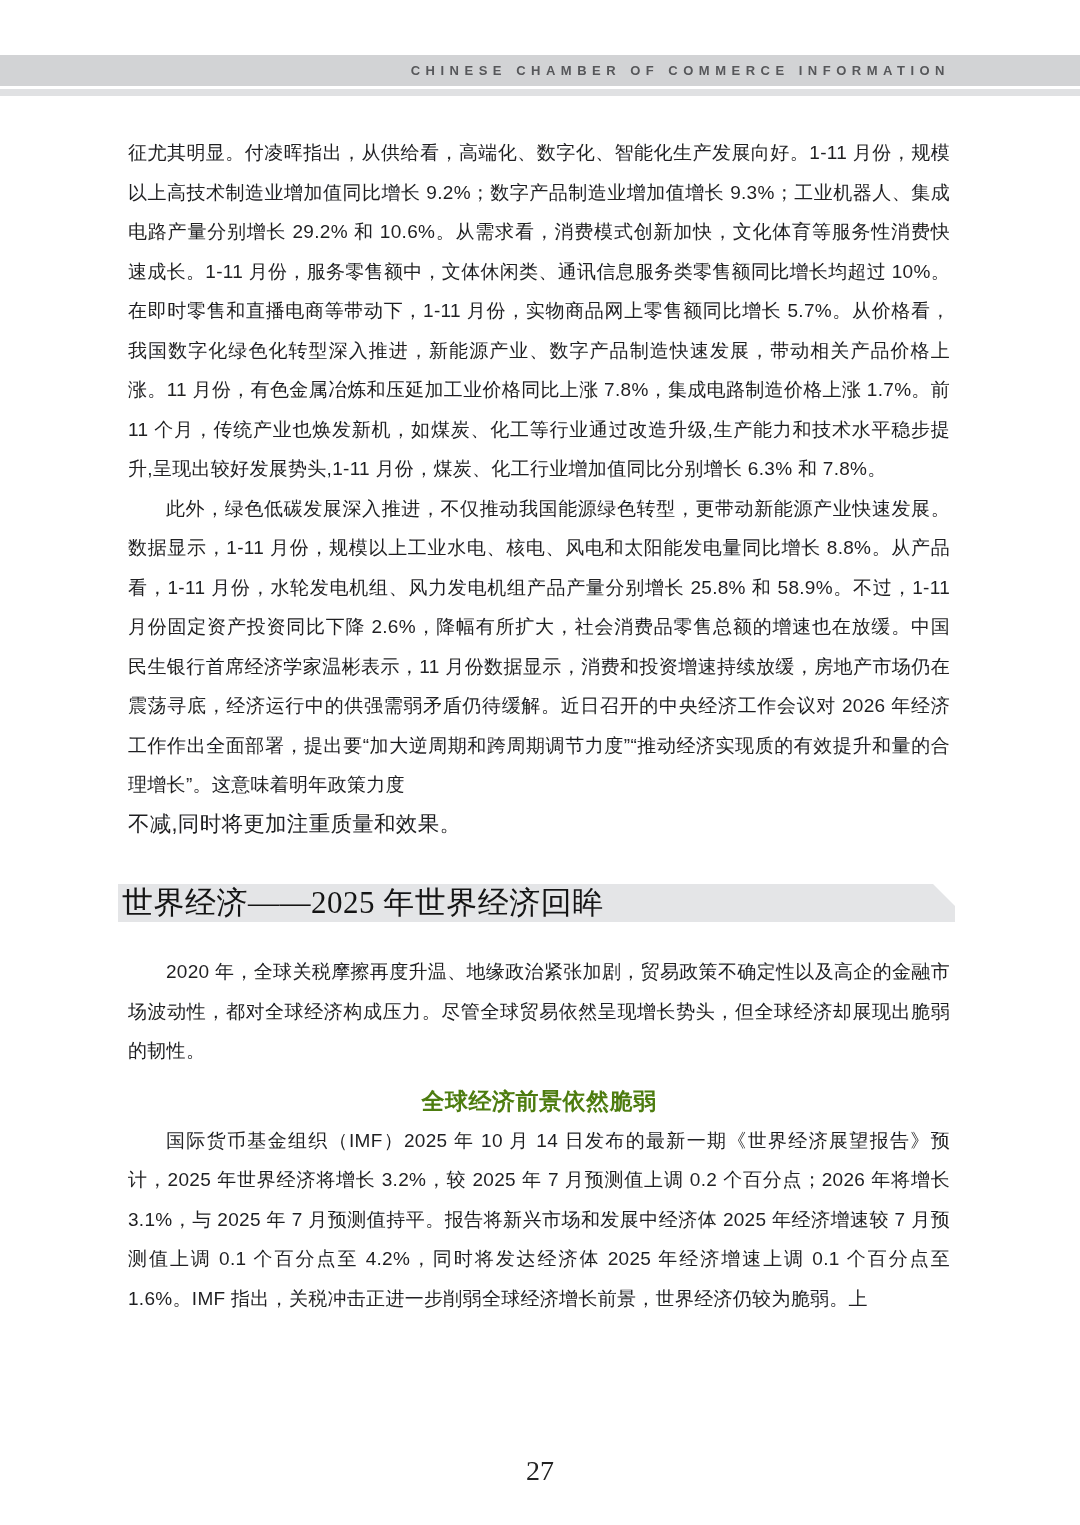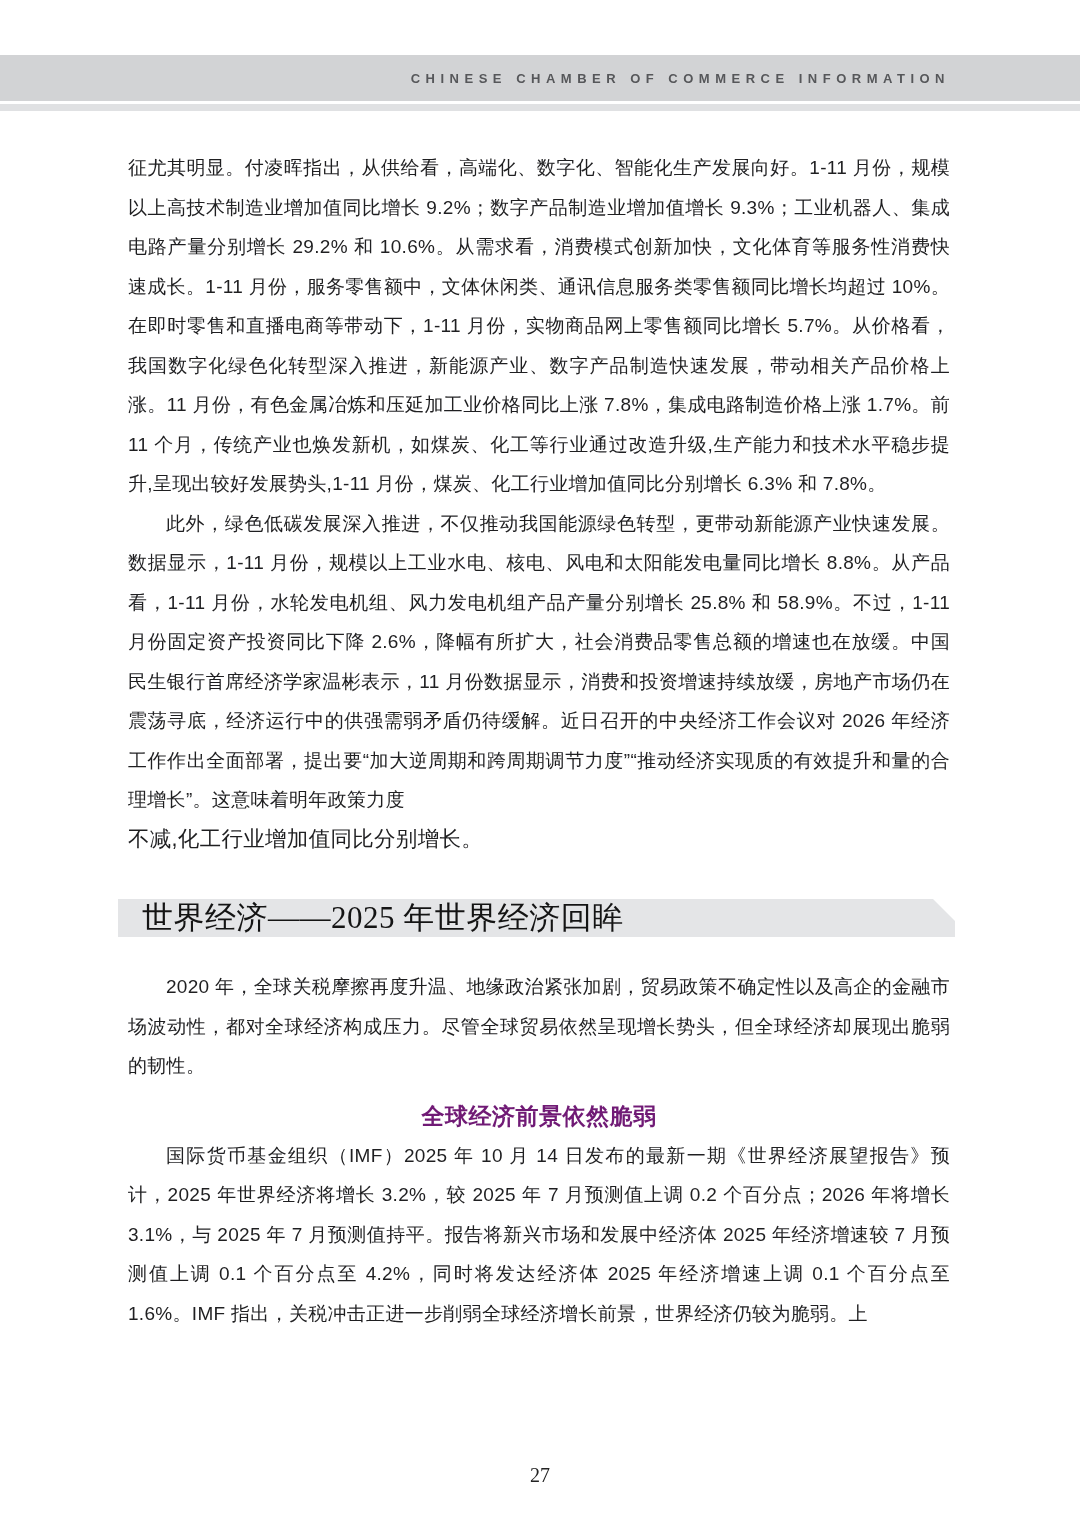--- a/index.html
+++ b/index.html
@@ -10,21 +10,21 @@
     margin: 0 auto;
     background: #ffffff;
     overflow: hidden;
     font-family: "Liberation Sans", sans-serif;
     color: #1f1f21;
   }
 
   
   .band-main {
     margin-top: 55px;
-    height: 46px;
+    height: 31px;
     background: #d2d3d5;
     display: flex;
     align-items: center;
     justify-content: flex-end;
     padding-right: 130px;
     text-align: center;
   }
   .band-main .banner {
     font-size: 13px;
     font-weight: bold;
@@ -62,21 +62,21 @@
   }
 
   
   .section-bar {
     margin: 40px -5px 0 -10px;
     height: 38px;
     background: #e4e5e7;
     clip-path: polygon(0 0, calc(100% - 22px) 0, 100% 22px, 100% 100%, 0 100%);
     display: flex;
     align-items: center;
-    padding-left: 24px;
+    padding-left: 4px;
   }
   .section-bar h2 {
     margin: 0;
     font-family: "Liberation Serif", serif;
     font-weight: 400;
     font-size: 31px;
     line-height: 38px;
     color: #141414;
     letter-spacing: 0.5px;
     white-space: nowrap;
@@ -92,33 +92,33 @@
     color: #3b3c3e;
     letter-spacing: 1px;
   }
   .para-block { margin-top: 30px; }
   .subhead {
     margin: 10px 0 0 0;
     text-align: center;
     font-size: 23px;
     line-height: 40px;
     font-weight: 700;
-    color: #701a75;
+    color: #4d7c0f;
     letter-spacing: 0.5px;
   }
 
   
   .page-number {
     position: absolute;
     bottom: 38px;
     left: 0;
     width: 100%;
     text-align: center;
     font-family: "Liberation Serif", serif;
-    font-size: 20px;
+    font-size: 28px;
     color: #232323;
   }
 </style>
 </head>
 <body>
 
 <div class="page">
 
   <header>
     <div class="band-main">
@@ -127,21 +127,21 @@
     <div class="band-thin"></div>
   </header>
 
   <main class="content">
 
     <p class="body-p">征尤其明显。付凌晖指出，从供给看，高端化、数字化、智能化生产发展向好。1-11 月份，规模以上高技术制造业增加值同比增长 9.2%；数字产品制造业增加值增长 9.3%；工业机器人、集成电路产量分别增长 29.2% 和 10.6%。从需求看，消费模式创新加快，文化体育等服务性消费快速成长。1-11 月份，服务零售额中，文体休闲类、通讯信息服务类零售额同比增长均超过 10%。在即时零售和直播电商等带动下，1-11 月份，实物商品网上零售额同比增长 5.7%。从价格看，我国数字化绿色化转型深入推进，新能源产业、数字产品制造快速发展，带动相关产品价格上涨。11 月份，有色金属冶炼和压延加工业价格同比上涨 7.8%，集成电路制造价格上涨 1.7%。前 11 个月，传统产业也焕发新机，如煤炭、化工等行业通过改造升级,生产能力和技术水平稳步提升,呈现出较好发展势头,1-11 月份，煤炭、化工行业增加值同比分别增长 6.3% 和 7.8%。</p>
 
     <p class="body-p indent">此外，绿色低碳发展深入推进，不仅推动我国能源绿色转型，更带动新能源产业快速发展。数据显示，1-11 月份，规模以上工业水电、核电、风电和太阳能发电量同比增长 8.8%。从产品看，1-11 月份，水轮发电机组、风力发电机组产品产量分别增长 25.8% 和 58.9%。不过，1-11 月份固定资产投资同比下降 2.6%，降幅有所扩大，社会消费品零售总额的增速也在放缓。中国民生银行首席经济学家温彬表示，11 月份数据显示，消费和投资增速持续放缓，房地产市场仍在震荡寻底，经济运行中的供强需弱矛盾仍待缓解。近日召开的中央经济工作会议对 2026 年经济工作作出全面部署，提出要“加大逆周期和跨周期调节力度”“推动经济实现质的有效提升和量的合理增长”。这意味着明年政策力度</p>
 
     <div class="line-with-source">
-      <span>不减,化工行业增加值同比分别增长。</span>
+      <span>不减,同时将更加注重质量和效果。</span>
     </div>
 
     <div class="section-bar">
       <h2>世界经济——2025 年世界经济回眸</h2>
     </div>
 
 
     <p class="body-p indent para-block">2020 年，全球关税摩擦再度升温、地缘政治紧张加剧，贸易政策不确定性以及高企的金融市场波动性，都对全球经济构成压力。尽管全球贸易依然呈现增长势头，但全球经济却展现出脆弱的韧性。</p>
 
     <h4 class="subhead">全球经济前景依然脆弱</h4>

